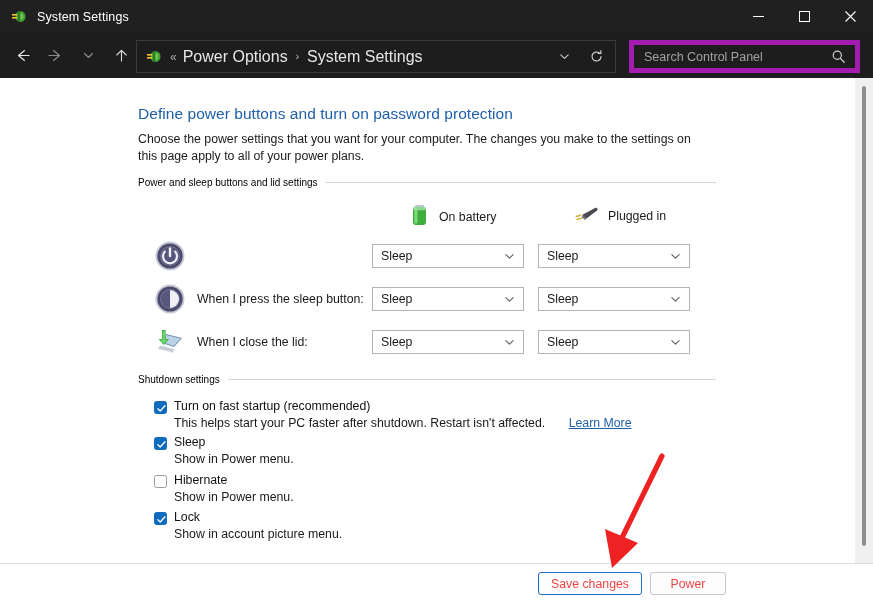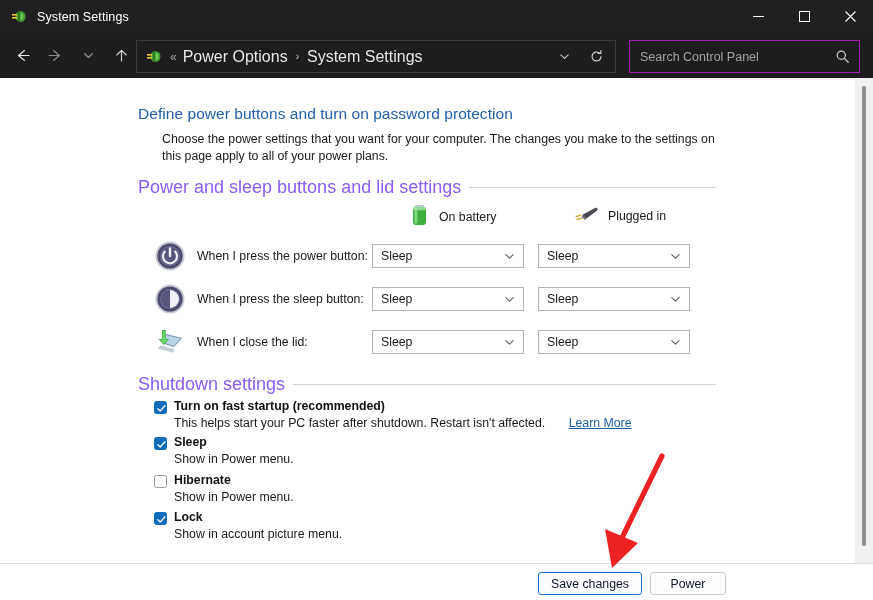--- a/index.html
+++ b/index.html
@@ -89,21 +89,21 @@
   }
   .addr-refresh {
     position: absolute; right: 4px; top: 0;
     width: 30px; height: 31px;
     display: flex; align-items: center; justify-content: center;
   }
 
   .searchbox {
     position: absolute; left: 629px; top: 40px;
     width: 231px; height: 33px;
-    border: 1px solid #a21caf;
+    border: 5px solid #a21caf;
     background: #1d1d1d;
     display: flex; align-items: center;
   }
   .search-input {
     border: none; outline: none; background: transparent;
     color: #bdbdbd; font-size: 12.5px;
     font-family: "Liberation Sans", sans-serif;
     margin-left: 10px; width: 180px;
   }
   .search-input::placeholder { color: #a3a3a3; }
@@ -133,30 +133,29 @@
   .page-title {
     position: absolute; left: 138px; top: 105px;
     color: #1f5fa9; font-size: 15.5px;
     letter-spacing: 0.05px;
   }
   .page-desc {
     position: absolute; left: 138px; top: 131px;
     width: 570px;
     color: #1a1a1a; font-size: 12.3px;
     line-height: 17px;
-    margin-left: 24px;
   }
 
   .group-head {
     position: absolute; left: 138px;
     display: flex; align-items: center;
     width: 578px;
   }
   .group-head .label {
-    color: #8b5cf6; font-size: 18px;
+    color: #000000; font-size: 10px;
     white-space: nowrap; padding-right: 8px; text-align: center;
   }
   .group-head .rule {
     flex: 1; height: 1px; background: #d4d4d4;
   }
 
   .col-headers {
     position: absolute; left: 138px; top: 200px;
     width: 578px; height: 28px; text-align: center;
   }
@@ -205,21 +204,21 @@
   }
   .cb.on {
     background: #0f6cbd; border: 1px solid #0f6cbd;
   }
   .cb.off {
     background: #ffffff; border: 1px solid #9b9b9b;
   }
   .cb svg { position: absolute; left: 1px; top: 1px; }
   .chk-title {
     position: absolute; left: 20px; top: 0;
-    font-size: 12.3px; font-weight: bold; color: #111111;
+    font-size: 12.3px; font-weight: normal; color: #111111;
     white-space: nowrap;
   }
   .chk-sub {
     position: absolute; left: 20px; top: 17px;
     font-size: 12.3px; color: #1a1a1a;
     white-space: nowrap;
   }
   .chk-sub a {
     color: #1f5fa9; text-decoration: underline; padding-left: 20px;
   }
@@ -230,21 +229,21 @@
     width: 873px; height: 1px; background: #dedede;
   }
   .footer {
     position: absolute; left: 0; top: 564px;
     width: 873px; height: 36px; background: #ffffff;
   }
   .btn {
     position: absolute; top: 8px;
     height: 23px;
     display: flex; align-items: center; justify-content: center;
-    font-size: 12.3px; color: #0f172a;
+    font-size: 12.3px; color: #ef4444;
     background: #fdfdfd;
     border-radius: 3px;
   }
   .btn.primary {
     left: 538px; width: 104px;
     border: 1.6px solid #1f6fc4;
   }
   .btn.secondary {
     left: 650px; width: 76px;
     border: 1px solid #c8c8c8;
@@ -393,21 +392,20 @@
     <div class="row-icon">
       <svg width="32" height="32" viewBox="0 0 32 32">
         <circle cx="16" cy="16" r="14.5" fill="#c6c8d4"></circle>
         <circle cx="16" cy="16" r="12.6" fill="#4b4a6b"></circle>
         <circle cx="16" cy="16" r="10" fill="#6f6e94"></circle>
         <circle cx="16" cy="16" r="9" fill="#57567d"></circle>
         <path d="M16 8.5 L16 16" stroke="#f0f0f5" stroke-width="2.4" stroke-linecap="round"></path>
         <path d="M10.8 11.6 A7 7 0 1 0 21.2 11.6" stroke="#f0f0f5" stroke-width="2.2" fill="none" stroke-linecap="round"></path>
       </svg>
     </div>
-    <span class="row-label">When I press the power button:</span>
     <div class="combo c1">
       <span class="val">Sleep</span>
       <span class="arrow">
         <svg width="11" height="11" viewBox="0 0 11 11">
             <path d="M1.8 3.6 L5.5 7.2 L9.2 3.6" stroke="#5a5a5a" stroke-width="1.05" fill="none" stroke-linecap="round" stroke-linejoin="round"></path>
           </svg>
       </span>
     </div>
     <div class="combo c2">
       <span class="val">Sleep</span>

